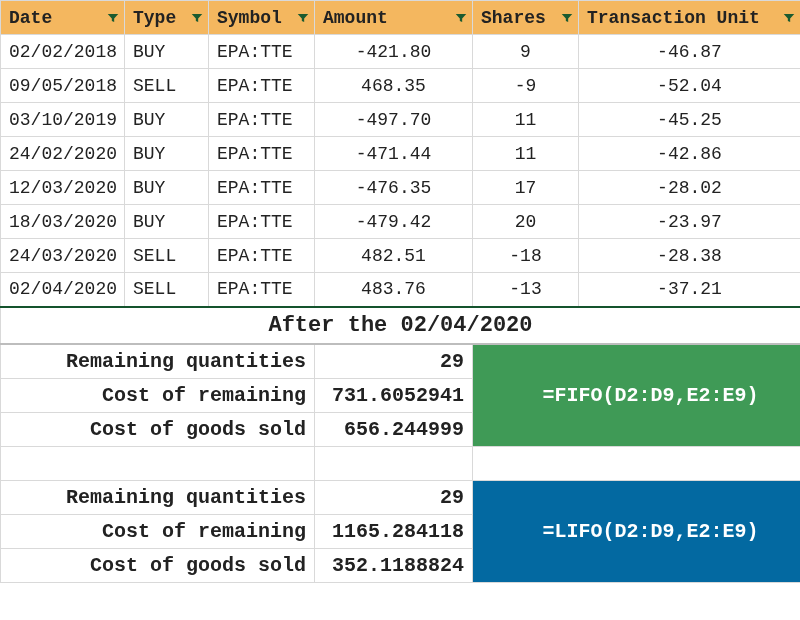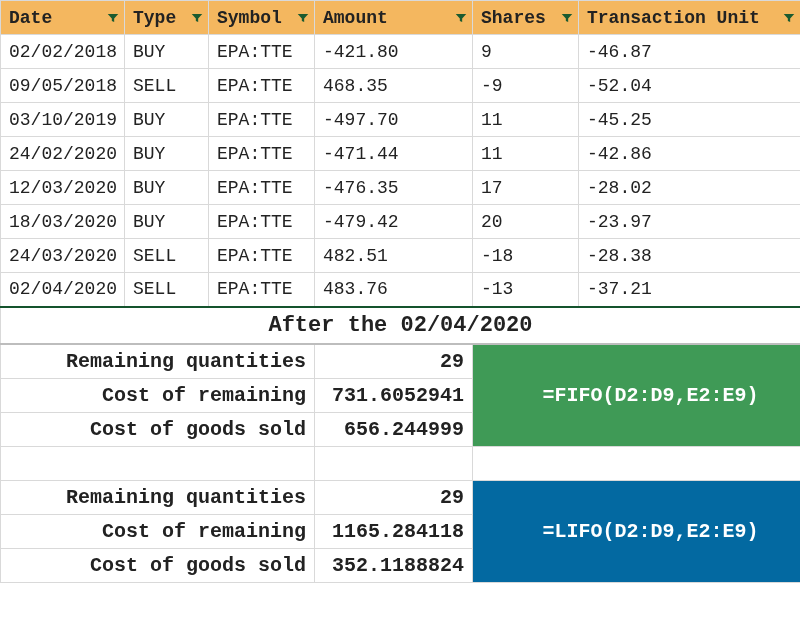--- a/index.html
+++ b/index.html
@@ -46,21 +46,21 @@
   }
   .filter {
     position: absolute;
     right: 4px; top: 50%;
     transform: translateY(-50%);
     width: 14px; height: 14px;
     color: #1c5b2f;
   }
   .filter svg { width: 14px; height: 14px; display: block; }
 
-  td.num { text-align: left; font-variant-numeric: tabular-nums; }
+  td.num { text-align: center; font-variant-numeric: tabular-nums; }
   td.left { text-align: left; margin-top: 31px; }
 
   tr.section-title td {
     font-size: 22px;
     font-weight: 700;
     text-align: center;
     border-top: 2px solid #14532d;
     border-bottom: 2px solid #bdbdbd;
   }
   td.metric-label {

